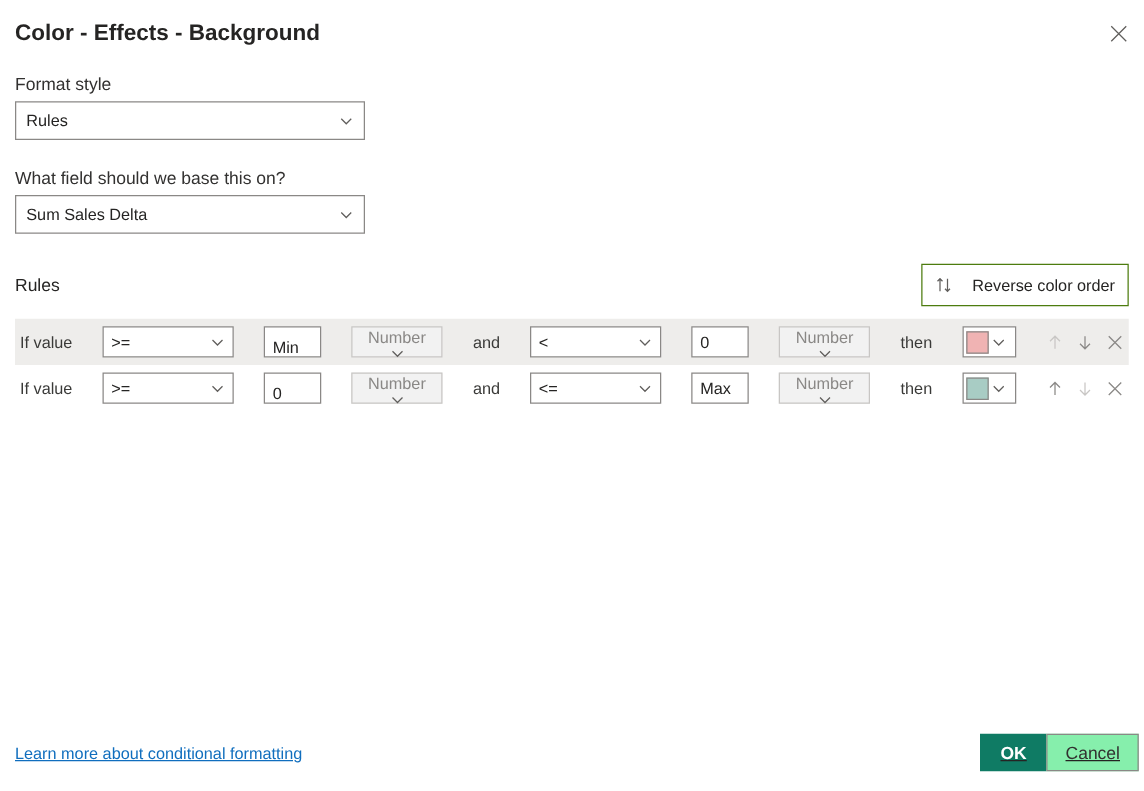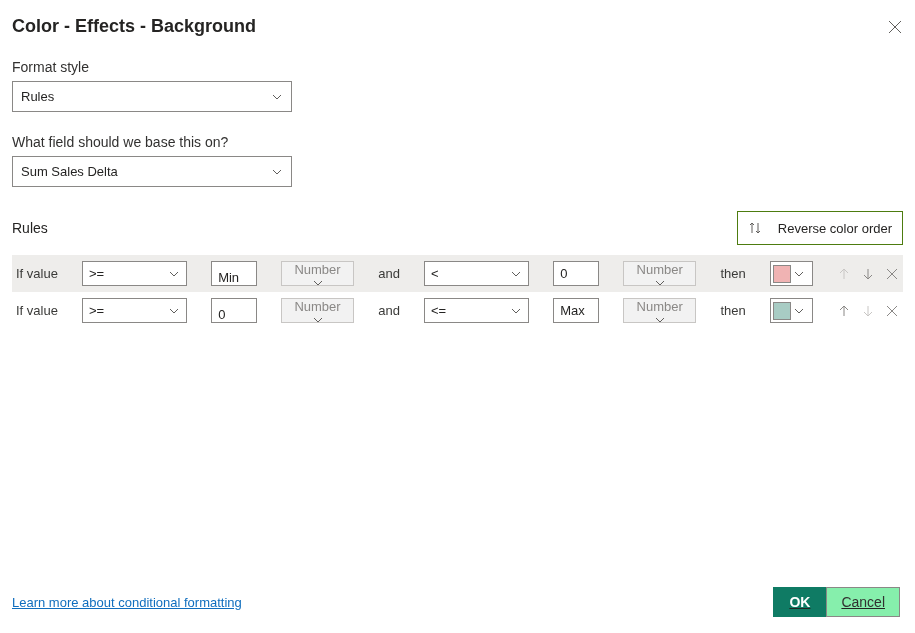--- a/index.html
+++ b/index.html
@@ -136,21 +136,21 @@
     display: flex;
     gap: 10px;
     color: #8a8886;
   }
   .row-actions .act { width:14px; height:14px; cursor:pointer; }
   .row-actions .act svg{display:block;}
   .row-actions .disabled { color:#c8c6c4; cursor:default; }
   .footer {
     position: absolute;
     left: 12px;
-    right: 15px;
+    right: 4px;
     bottom: 16px;
     display: flex;
     align-items: center;
     justify-content: space-between;
   }
   .learn-link { color:#106ebe; text-decoration: underline; cursor:pointer; font-size:13px;}
   .footer-buttons { display:flex; gap:0;text-decoration:underline; }
   .primary-btn {
     height: 30px;
     background: #0f7b64;

